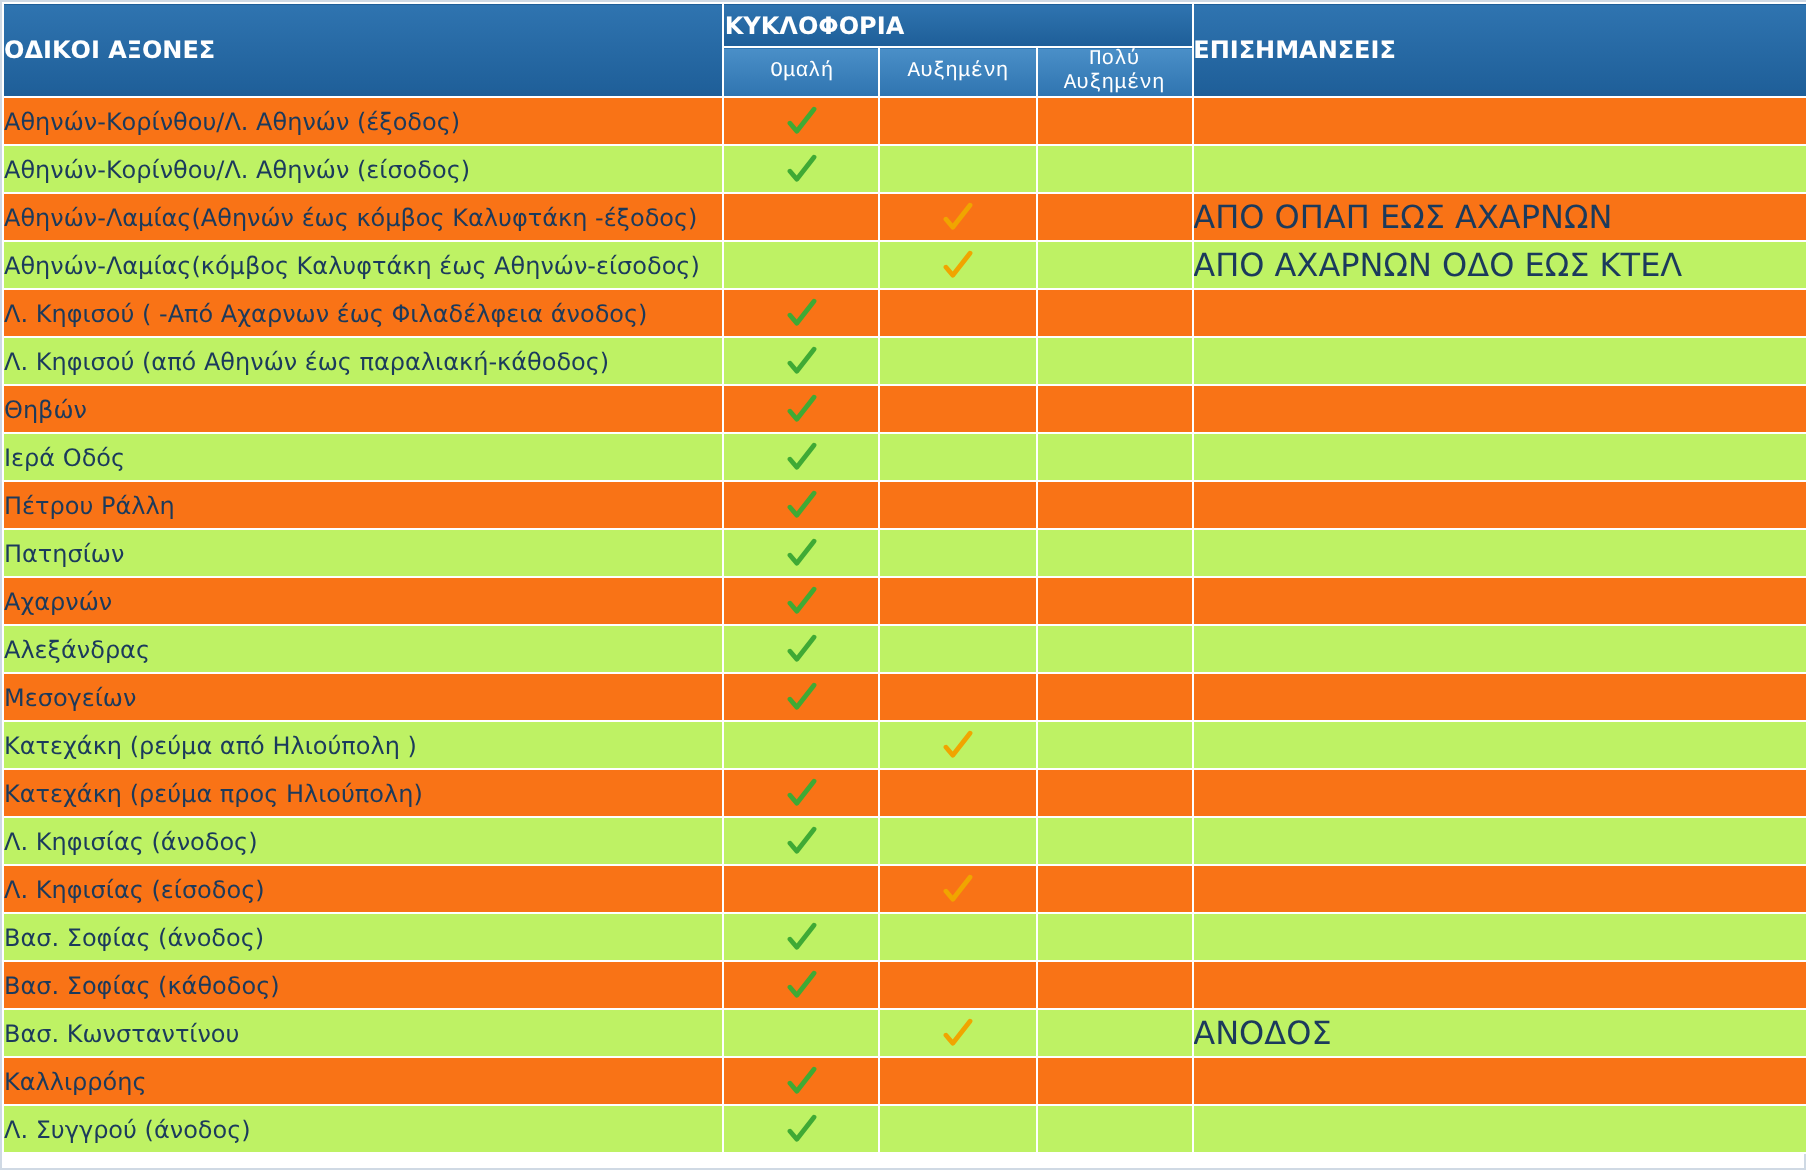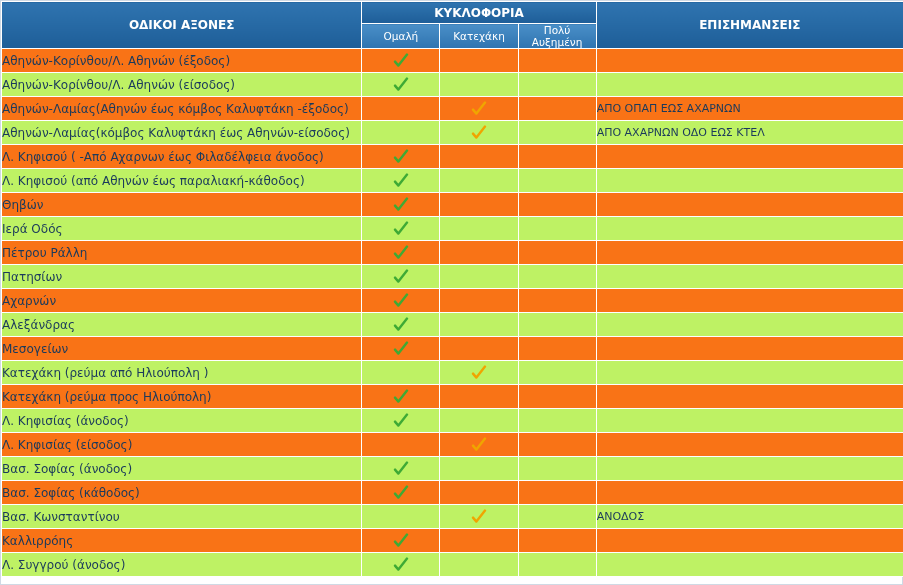--- a/index.html
+++ b/index.html
@@ -42,51 +42,52 @@
   table.grid th, table.grid td {
     border: 1px solid #ffffff;
     padding: 0;
   }
   .hdr-main {
     background: linear-gradient(to bottom, #2a6ca8 0%, #1f5d96 50%, #1a5party 100%);
     background: linear-gradient(to bottom, #2f74b0 0%, #1e5e98 100%);
     color: #ffffff;
     font-weight: bold;
     font-size: 12px;
-    text-align: center;
+    text-align: left;
     height: 21px;
   }
   .hdr-axes {
     height: 44px;
     vertical-align: middle;
   }
   .hdr-notes {
     height: 44px;
     vertical-align: middle;
   }
   .hdr-sub {
     background: linear-gradient(to bottom, #4a8fc8 0%, #2f74b0 100%);
     color: #ffffff;
     font-weight: normal;
     font-size: 10.5px;
     text-align: center;
     height: 22px;
+    font-family: Liberation Mono, monospace;
   }
   .row-cell-name {
     padding-left: 7px;
     height: 23px;
     font-size: 12px;
     color: #1b3a5c;
     white-space: nowrap;
     overflow: hidden;
   }
   .row-cell-note {
     padding-left: 7px;
     height: 23px;
-    font-size: 11px;
+    font-size: 16px;
     color: #1b3a5c;
     white-space: nowrap;
     overflow: hidden;
     margin-left: 36px;
   }
   .row-cell-mark {
     height: 23px;
     text-align: center;
     vertical-align: middle;
   }
@@ -124,21 +125,21 @@
       <col class="c-notes">
     </colgroup>
     <thead>
       <tr>
         <th class="hdr-main hdr-axes" rowspan="2">ΟΔΙΚΟΙ ΑΞΟΝΕΣ</th>
         <th class="hdr-main" colspan="3">ΚΥΚΛΟΦΟΡΙΑ</th>
         <th class="hdr-main hdr-notes" rowspan="2">ΕΠΙΣΗΜΑΝΣΕΙΣ</th>
       </tr>
       <tr>
         <th class="hdr-sub">Ομαλή</th>
-        <th class="hdr-sub">Κατεχάκη</th>
+        <th class="hdr-sub">Αυξημένη</th>
         <th class="hdr-sub">Πολύ Αυξημένη</th>
       </tr>
     </thead>
     <tbody id="tbody">
         <tr class="odd">
           <td class="row-cell-name">Αθηνών-Κορίνθου/Λ. Αθηνών (έξοδος)</td>
           <td class="row-cell-mark"><span class="check"><svg width="16" height="16" viewBox="0 0 16 16">
                 <path d="M2 8.6 L5.4 12.6 L14 1.6" fill="none" stroke="#3faa35" stroke-width="2.4" stroke-linecap="round" stroke-linejoin="round"></path>
                 <path d="M2.6 9.8 L5.2 12.4" fill="none" stroke="#3faa35" stroke-width="1.2" stroke-linecap="round"></path>
               </svg></span></td>

